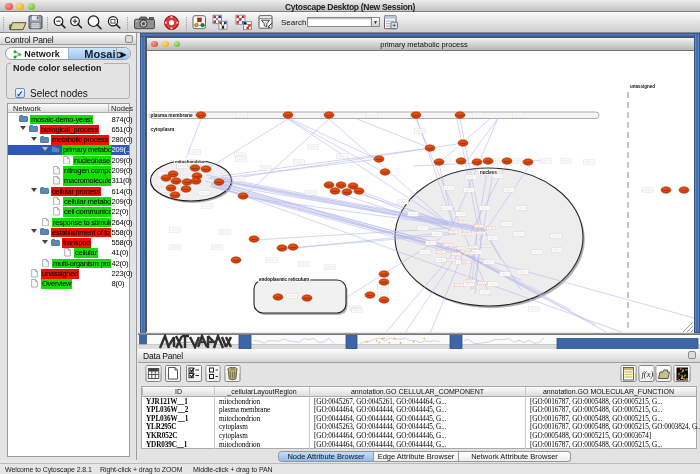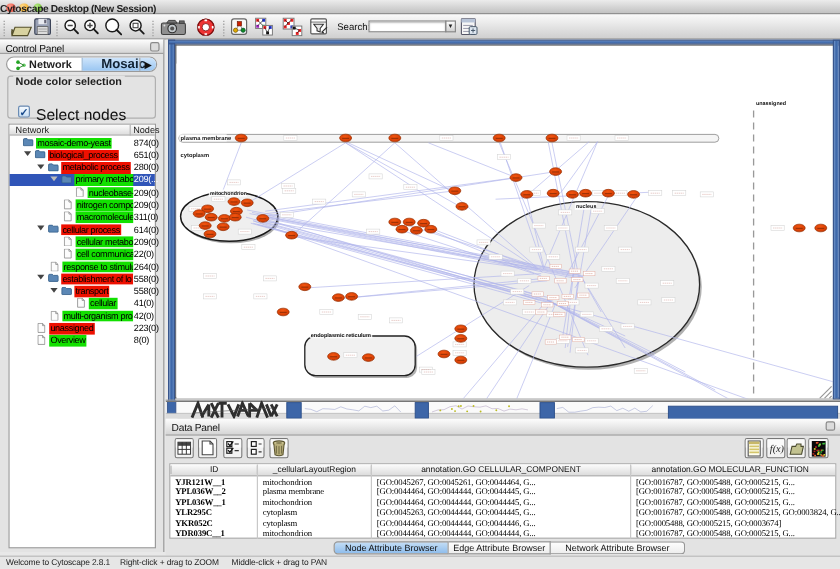--- a/index.html
+++ b/index.html
@@ -3,21 +3,21 @@
 <meta charset="utf-8">
 <style>
 * { margin:0; padding:0; box-sizing:border-box; }
 html,body { width:700px; height:474px; overflow:hidden; font-family:"Liberation Sans", sans-serif; background:#e8e8e8; }
 #app { position:relative; width:700px; height:474px; }
 .abs { position:absolute; }
 
 
 #titlebar { left:0; top:0; width:700px; height:12px;
   background:linear-gradient(#ececec,#d2d2d2 60%,#c2c2c2); border-bottom:1px solid #7e7e7e; }
-#titlebar .title { position:absolute; left:0; right:0; top:1.5px; font-size:8.5px; font-weight:bold; letter-spacing:-0.3px; color:#222; }
+#titlebar .title { position:absolute; left:0; right:0; top:1.5px; text-align:center; font-size:8.5px; font-weight:bold; letter-spacing:-0.3px; color:#222; }
 .light { position:absolute; top:2.5px; width:7.5px; height:7.5px; border-radius:50%; }
 #titlebar .l1 { left:5px;  background:radial-gradient(circle at 35% 30%, #ff9a8a, #ec6152 60%, #d33a2a); }
 #titlebar .l2 { left:16px; background:radial-gradient(circle at 35% 30%, #ffd98a, #f5b63b 60%, #dd9a20); }
 #titlebar .l3 { left:27.5px; background:radial-gradient(circle at 35% 30%, #b9e98a, #7ccb3f 60%, #58a820); }
 
 
 #toolbar { left:0; top:12px; width:700px; height:21px;
   background:linear-gradient(#fafafa,#e2e2e2 55%,#cfcfcf); border-bottom:1px solid #8c8c8c; }
 #toolbar svg { position:absolute; top:0; left:0; }
 #searchlbl { position:absolute; left:281px; top:5.5px; font-size:8px; color:#111; }
@@ -34,21 +34,21 @@
 #tab-network { position:absolute; left:0; top:0; width:62px; height:13px; font-size:9px; font-weight:bold; color:#222; text-align:center; line-height:12px; }
 #tab-mosaic { position:absolute; left:62px; top:0; width:69px; height:13px; background:linear-gradient(#cfe5fb,#90c0f0); border-left:1px solid #9ab8d8; font-size:11px; font-weight:bold; color:#123; text-align:center; line-height:12px; }
 #tab-arrow { position:absolute; right:0px; top:0; width:14px; height:13px; border-left:1px solid #aaa; color:#111; font-size:8px; line-height:13px; text-align:center; }
 
 #groupbox { position:absolute; left:6px; top:30px; width:124px; height:36px; border:1px solid #b0b0b0; border-radius:3px; }
 #groupbox .glabel { position:absolute; left:4px; top:-1px; font-size:9px; font-weight:bold; color:#222; background:#e3e3e3; padding:0 2px; }
 #combo { position:absolute; left:6px; top:8.5px; width:112px; height:12px; background:linear-gradient(#fff,#e8e8e8); border:1px solid #989898; border-radius:3px; }
 #combo span { position:absolute; left:7px; top:1px; font-size:9px; color:#111; }
 #combo .stepper { position:absolute; right:1px; top:0.5px; width:11px; height:11px; background:linear-gradient(#8ec0f5,#4a8ada); border-radius:2px; color:#fff; font-size:5px; line-height:5px; text-align:center; }
 #checkbox { position:absolute; left:8px; top:23.5px; width:10px; height:10px; background:linear-gradient(#f5faff,#c9e0f6); border:1px solid #6a8cb5; border-radius:2px; color:#1a4b8c; font-size:9px; font-weight:bold; line-height:10px; text-align:center; }
-#cklabel { position:absolute; left:23px; top:23.5px; font-size:13px; color:#111; }
+#cklabel { position:absolute; left:23px; top:23.5px; font-size:10px; color:#111; }
 
 #treebox { position:absolute; left:7px; top:70px; width:123px; height:354px; background:#fff; border:1px solid #9a9a9a; }
 #treehdr { position:absolute; left:0; top:0; width:121px; height:9px; background:linear-gradient(#fcfcfc,#dedede); border-bottom:1px solid #aaa; }
 #treehdr .c1 { position:absolute; left:5px; top:0px; font-size:7.6px; color:#222; }
 #treehdr .c2 { position:absolute; left:103px; top:0px; font-size:7.6px; color:#222; }
 #treehdr .sep { position:absolute; left:100px; top:0; width:1px; height:9px; background:#b5b5b5; }
 .trow { position:absolute; left:0; width:121px; height:10.3px; font-size:7.6px; letter-spacing:-0.3px; white-space:nowrap; }
 .trow .lbl { position:absolute; top:0.5px; padding:0 1px; color:#000; line-height:9.5px; }
 .lclip { position:absolute; left:0; top:0; width:102.5px; height:10.3px; overflow:hidden; }
 .trow .val { position:absolute; left:103.5px; top:0.5px; color:#000; line-height:9.5px; font-size:7.6px; letter-spacing:-0.2px; }
@@ -400,20 +400,26 @@
               <span class="lbl g" style="left:33px">Overview</span>
             </div>
             <span class="val" style="">8(0)</span>
           </div>
 </div>
     </div>
   </div>
 
   <div id="desktop" class="abs">
     <div id="innerwin">
+      <div id="iwtitle">
+        <div class="light il1"></div>
+          <div class="light il2"></div>
+          <div class="light il3"></div>
+        <div class="title">primary metabolic process</div>
+      </div>
       <div id="canvas">
         <svg id="net" width="547" height="280" viewBox="0 0 547 280">
             <defs>
               <radialGradient id="ng" cx="45%" cy="35%" r="70%">
                 <stop offset="0%" stop-color="#f25510"></stop>
                 <stop offset="70%" stop-color="#d94005"></stop>
                 <stop offset="100%" stop-color="#b53305"></stop>
               </radialGradient>
             </defs>
 <rect x="2.0" y="59.0" width="450" height="6.5" rx="3.2" fill="#f5f5f5" stroke="#9a9a9a" stroke-width="0.8"></rect>

